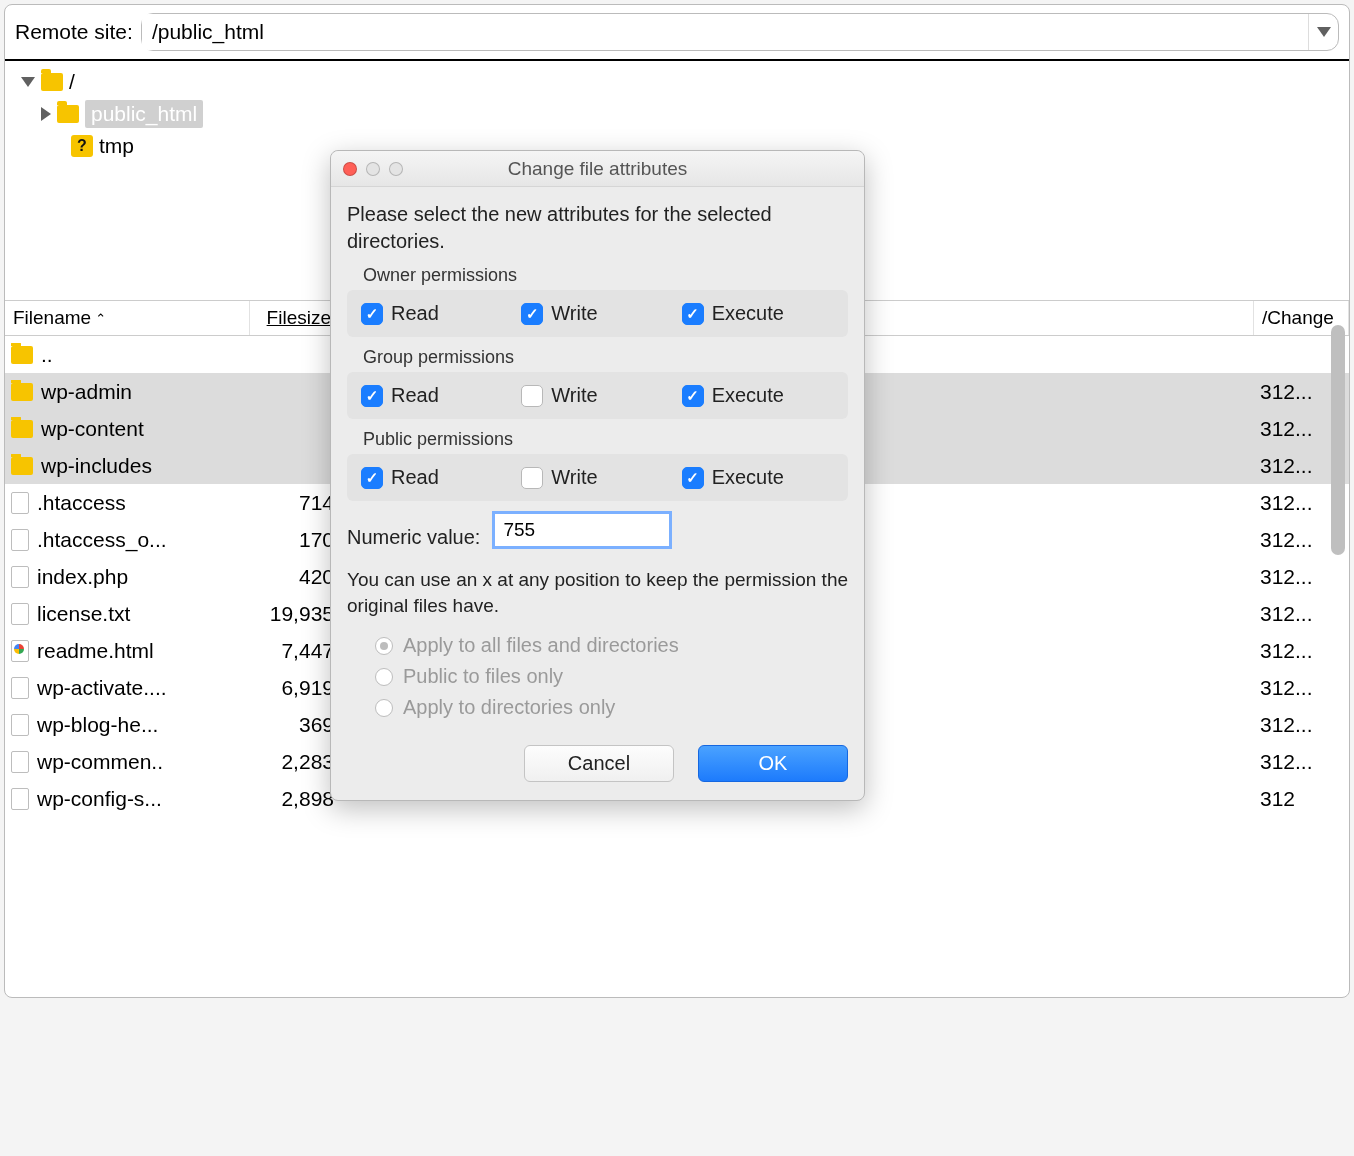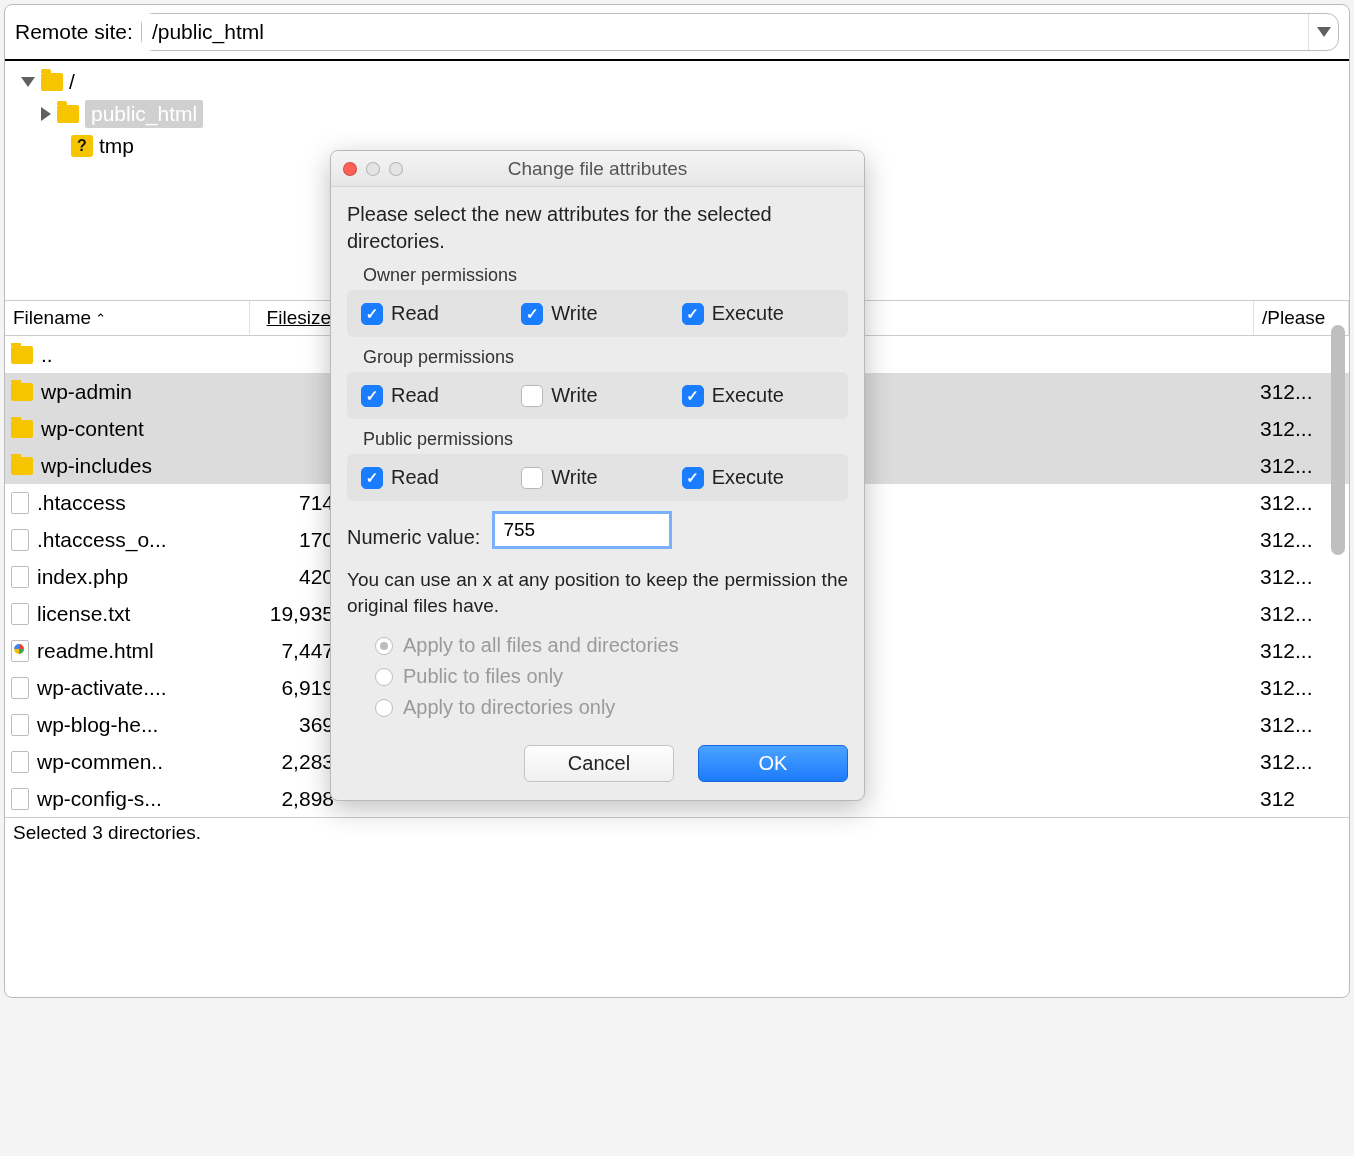--- a/index.html
+++ b/index.html
@@ -119,21 +119,21 @@
   </div>
 
   <div class="list-pane">
     <div class="list-header">
       <div class="col fn">
         <span>Filename</span>
         <span class="sort-caret">⌃</span>
       </div>
       <div class="col fs">Filesize</div>
       <div class="col gap"></div>
-      <div class="col og">/Please</div>
+      <div class="col og">/Change</div>
     </div>
     <div class="rows-wrap" id="rows">
         <div class="file-row">
           <div class="cell-fn">
             <span class="folder-sm"></span>
             <span>..</span>
           </div>
           <div class="cell-fs"></div>
           <div class="cell-gap"></div>
           <div class="cell-og"></div>
@@ -240,21 +240,20 @@
         <div class="file-row">
           <div class="cell-fn">
             <span class="file-icon"></span>
             <span>wp-config-s...</span>
           </div>
           <div class="cell-fs">2,898</div>
           <div class="cell-gap"></div>
           <div class="cell-og">312</div>
         </div>
       </div>
-    <div class="status-bar">Selected 3 directories.</div>
   </div>
 
   <div class="scroll-ind"></div>
 </div>
 
 <div class="dialog">
   <div class="titlebar">
     <div class="tb-left">
       <div class="tb-dot red"></div>
       <div class="tb-dot gray"></div>

